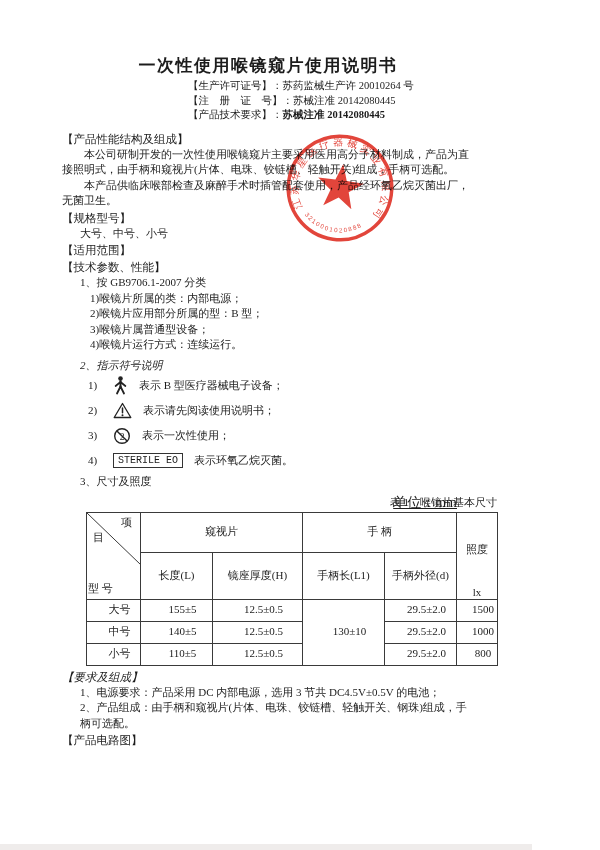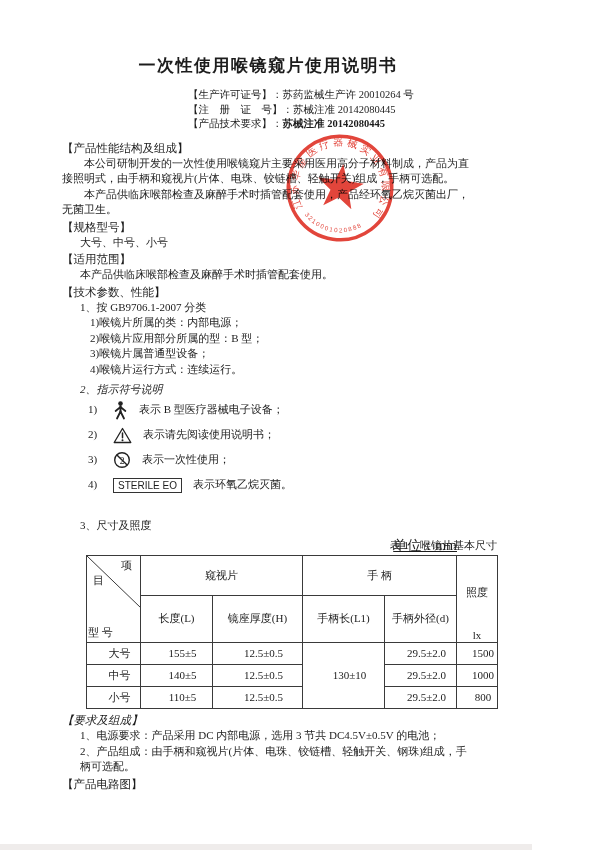--- a/index.html
+++ b/index.html
@@ -1,29 +1,29 @@
 <!DOCTYPE html>
 <html><head>
 <meta charset="utf-8">
 <style>
   html,body{margin:0;padding:0;background:#fff;}
   .page{width:532px;height:850px;background:#ffffff;position:relative;overflow:hidden;
         font-family:"Liberation Serif","DejaVu Serif",serif;color:#1c1c1c;}
   .content{padding:55px 58px 0 62px;font-size:11px;line-height:15.5px;}
   .title{text-align:center;font-size:17px;font-weight:bold;letter-spacing:1.5px;line-height:22px;}
-  .reg{margin:11px 0 8px 126px;font-size:10.5px;line-height:14.5px;}
+  .reg{margin:2px 0 8px 126px;font-size:10.5px;line-height:14.5px;}
   .reg .val-bold{font-weight:bold;}
   .sec-h{line-height:16px;margin-top:1px;font-size:11.5px;}
   .p-ind{text-indent:22px;}
   .ind1{padding-left:18px;}
   .ind2{padding-left:28px;}
   .sym-row{display:flex;align-items:center;gap:11px;padding-left:26px;height:25px;}
   .sym-num{width:14px;}
   .icon{display:inline-flex;align-items:center;justify-content:center;}
-  .sterile-box{border:1px solid #333;padding:0 4px;font-family:Liberation Sans, sans-serif;
+  .sterile-box{border:1px solid #333;padding:0 4px;font-family:Liberation Mono, monospace;
                font-size:10px;line-height:13px;text-align:right;}
   .tbl-capbar{position:relative;height:17px;margin:5px 0 0 24px;width:411px;font-size:11px;}
   .tbl-cap{position:absolute;left:0;right:0;text-align:right;}
   .tbl-unit{position:absolute;right:40px;top:0;font-size:14px;text-decoration:underline;}
   table.dims{border-collapse:collapse;margin-left:24px;table-layout:fixed;width:411px;}
   table.dims td{border:1px solid #3a3a3a;text-align:center;font-size:11px;padding:0;vertical-align:middle;}
   tr.h1 td{height:24px;}
   tr.h2 td{height:28px;}
   tr.dr td{height:21px;padding-left:12px;}
   td.corner{position:relative;}
@@ -51,21 +51,20 @@
     </div>
 
     <div class="sec-h">【产品性能结构及组成】</div>
     <div class="p-ind">本公司研制开发的一次性使用喉镜窥片主要采用医用高分子材料制成，产品为直接照明式，由手柄和窥视片(片体、电珠、铰链槽、轻触开关)组成，手柄可选配。</div>
     <div class="p-ind">本产品供临床喉部检查及麻醉手术时插管配套使用，产品经环氧乙烷灭菌出厂，无菌卫生。</div>
 
     <div class="sec-h">【规格型号】</div>
     <div class="ind1">大号、中号、小号</div>
 
     <div class="sec-h">【适用范围】</div>
-    <div class="ind1">本产品供临床喉部检查及麻醉手术时插管配套使用。</div>
 
     <div class="sec-h">【技术参数、性能】</div>
     <div class="ind1">1、按 GB9706.1-2007 分类</div>
     <div class="ind2">1)喉镜片所属的类：内部电源；</div>
     <div class="ind2">2)喉镜片应用部分所属的型：B 型；</div>
     <div class="ind2">3)喉镜片属普通型设备；</div>
     <div class="ind2">4)喉镜片运行方式：连续运行。</div>
 
     <div class="ind1" style="margin-top:5px;font-style:italic;">2、指示符号说明</div>
 
@@ -105,21 +104,21 @@
       </span>
       <span>表示一次性使用；</span>
     </div>
 
     <div class="sym-row">
       <span class="sym-num">4)</span>
       <span class="sterile-box">STERILE EO</span>
       <span>表示环氧乙烷灭菌。</span>
     </div>
 
-    <div class="ind1" style="margin-top:20px;">3、尺寸及照度</div>
+    <div class="ind1" style="margin-top:1px;">3、尺寸及照度</div>
 
     <div class="tbl-capbar">
       <span class="tbl-cap">表 1　喉镜片基本尺寸</span>
       <span class="tbl-unit">单位：mm</span>
     </div>
 
     <table class="dims">
       <colgroup>
         <col style="width:54px">
           <col style="width:72px">

